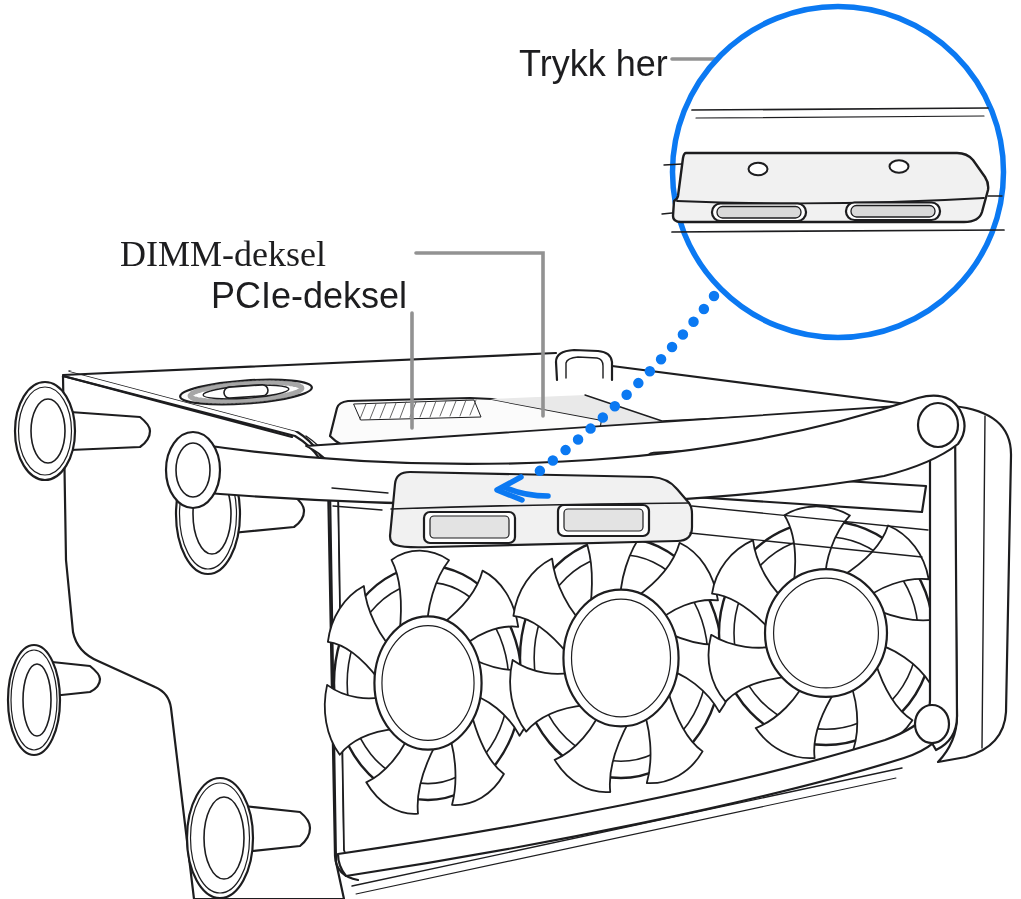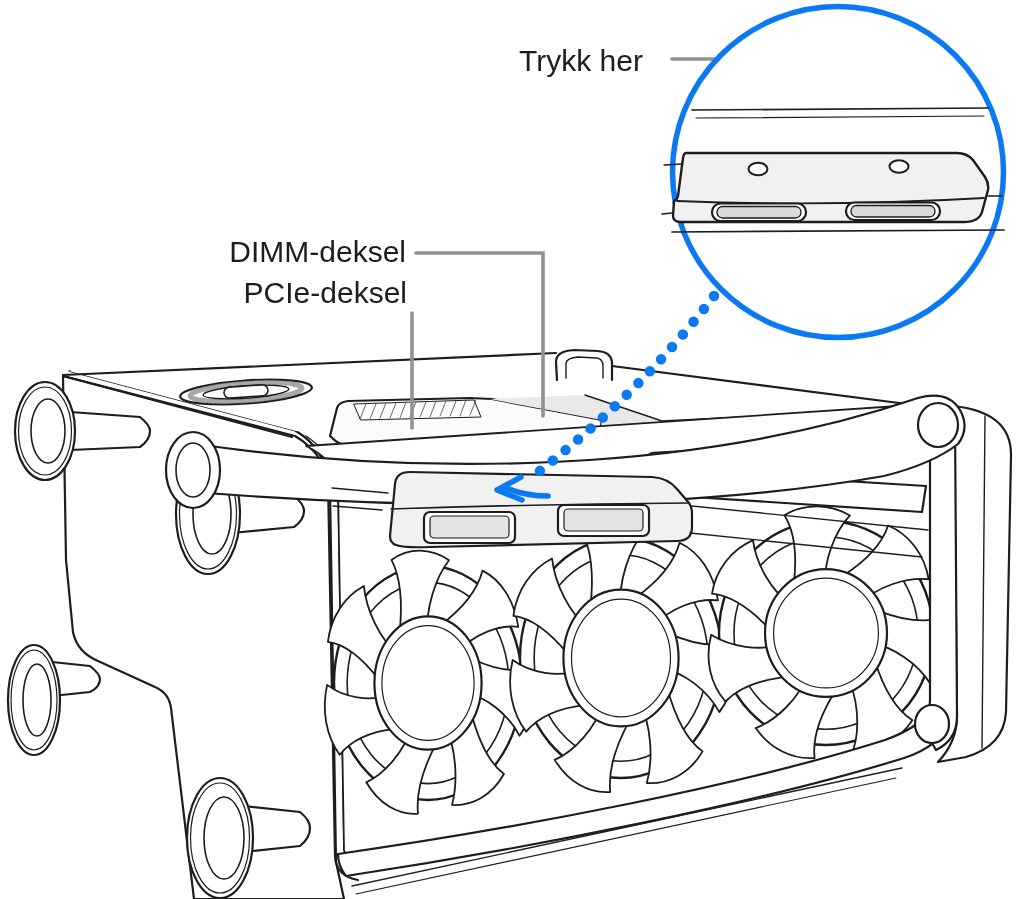--- a/index.html
+++ b/index.html
@@ -2,25 +2,25 @@
 <html><head>
 <meta charset="utf-8">
 <style>
   html,body{margin:0;padding:0;background:#fff;}
   .stage{
     position:relative;width:1021px;height:899px;background:#ffffff;
     font-family:"Liberation Sans",sans-serif;overflow:hidden;
   }
   .stage svg{position:absolute;left:0;top:0;}
   .callout-label{
-    position:absolute;color:#1d1d1f;font-size:30px;line-height:1.05;
+    position:absolute;color:#1d1d1f;font-size:36px;line-height:1.05;
     white-space:nowrap;letter-spacing:0;
   }
   #lbl-trykk{left:519px;top:45px;}
-  #lbl-dimm{left:120px;top:236px;width:286px;text-align:right;}
+  #lbl-dimm{left:120px;top:236px;width:286px;font-family:Liberation Serif, serif;}
   #lbl-pcie{left:120px;top:277px;width:287px;text-align:right;}
 </style>
 </head>
 <body>
 
 <div class="stage">
 
   <svg width="1021" height="899" viewBox="0 0 1021 899">
     <defs>
       <g id="fanunit">

